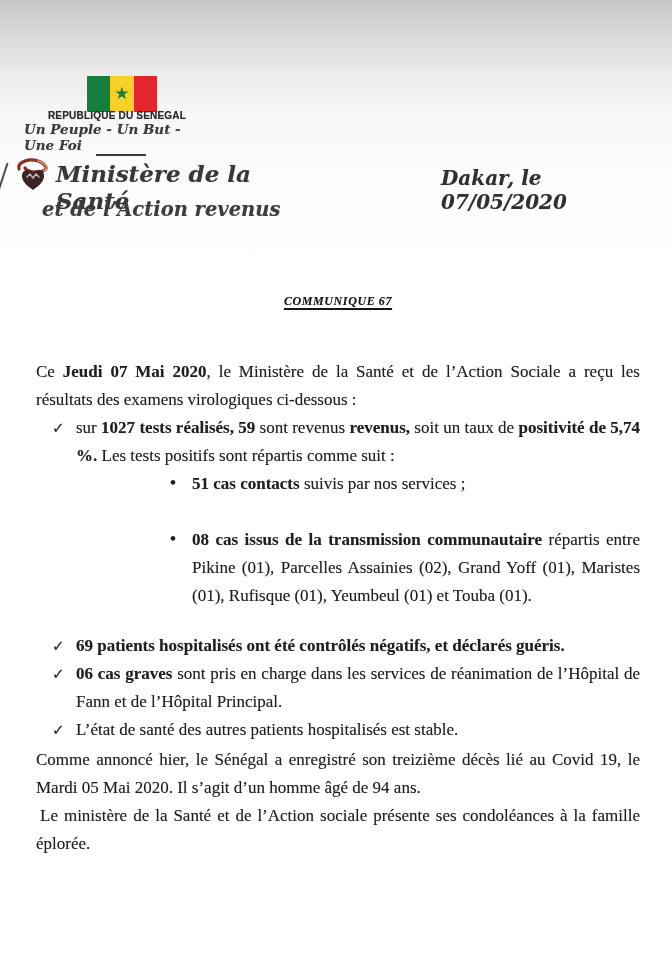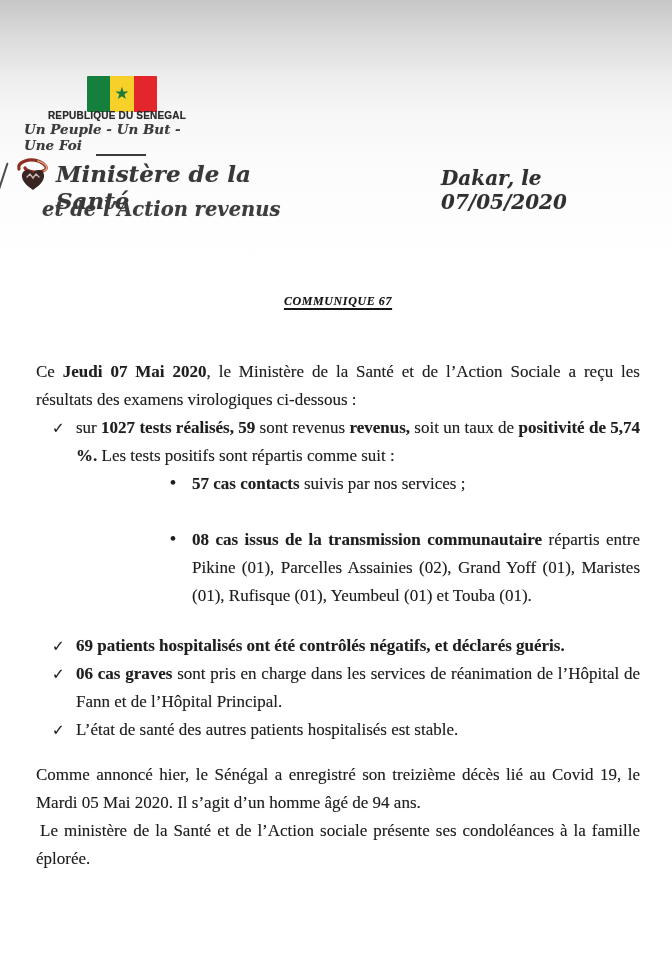--- a/index.html
+++ b/index.html
@@ -85,21 +85,21 @@
     font-family:"DejaVu Sans",sans-serif;font-size:15px;
   }
   .sub-bullet{
     position:relative;padding-left:156px;text-align:justify;margin:0;
   }
   .sub-bullet .marker{
     position:absolute;left:134px;top:-1px;font-weight:700;font-size:17px;
   }
   .mt-blank{margin-top:28px;}
   .mt-section{margin-top:22px;}
-  .closing{margin-top:17px;}
+  .closing{margin-top:2px;}
   .closing-2{text-indent:4px;}
 </style>
 </head>
 <body>
 
 <div class="page">
 
   <div class="flag">
     <div class="stripe" id="stripe-green" style="background: rgb(21, 128, 61);"></div>
     <div class="stripe" id="stripe-yellow" style="background: rgb(247, 208, 42);">
@@ -132,21 +132,21 @@
 
     <p class="para intro"><span>Ce </span><span class="b">Jeudi 07 Mai 2020</span><span>, le Ministère de la Santé et de l’Action Sociale a reçu les résultats des examens virologiques ci-dessous :</span></p>
 
     <div class="check-item">
       <span class="marker">✓</span>
       <span><span>sur </span><span class="b">1027 tests réalisés, 59</span><span> sont revenus </span><span class="b">revenus,</span><span> soit un taux de </span><span class="b">positivité de 5,74 %.</span><span> Les tests positifs sont répartis comme suit :</span></span>
     </div>
 
     <div class="sub-bullet">
       <span class="marker">•</span>
-      <span><span class="b">57 cas contacts</span><span> suivis par nos services ;</span></span>
+      <span><span class="b">51 cas contacts</span><span> suivis par nos services ;</span></span>
     </div>
 
     <div class="sub-bullet mt-blank">
       <span class="marker">•</span>
       <span><span class="b">08 cas issus de la transmission communautaire</span><span> répartis entre Pikine (01), Parcelles Assainies (02), Grand Yoff (01), Maristes (01), Rufisque (01), Yeumbeul (01) et Touba (01).</span></span>
     </div>
 
     <div class="check-item mt-section">
       <span class="marker">✓</span>
       <span><span class="b">69 patients hospitalisés ont été contrôlés négatifs, et déclarés guéris.</span></span>

